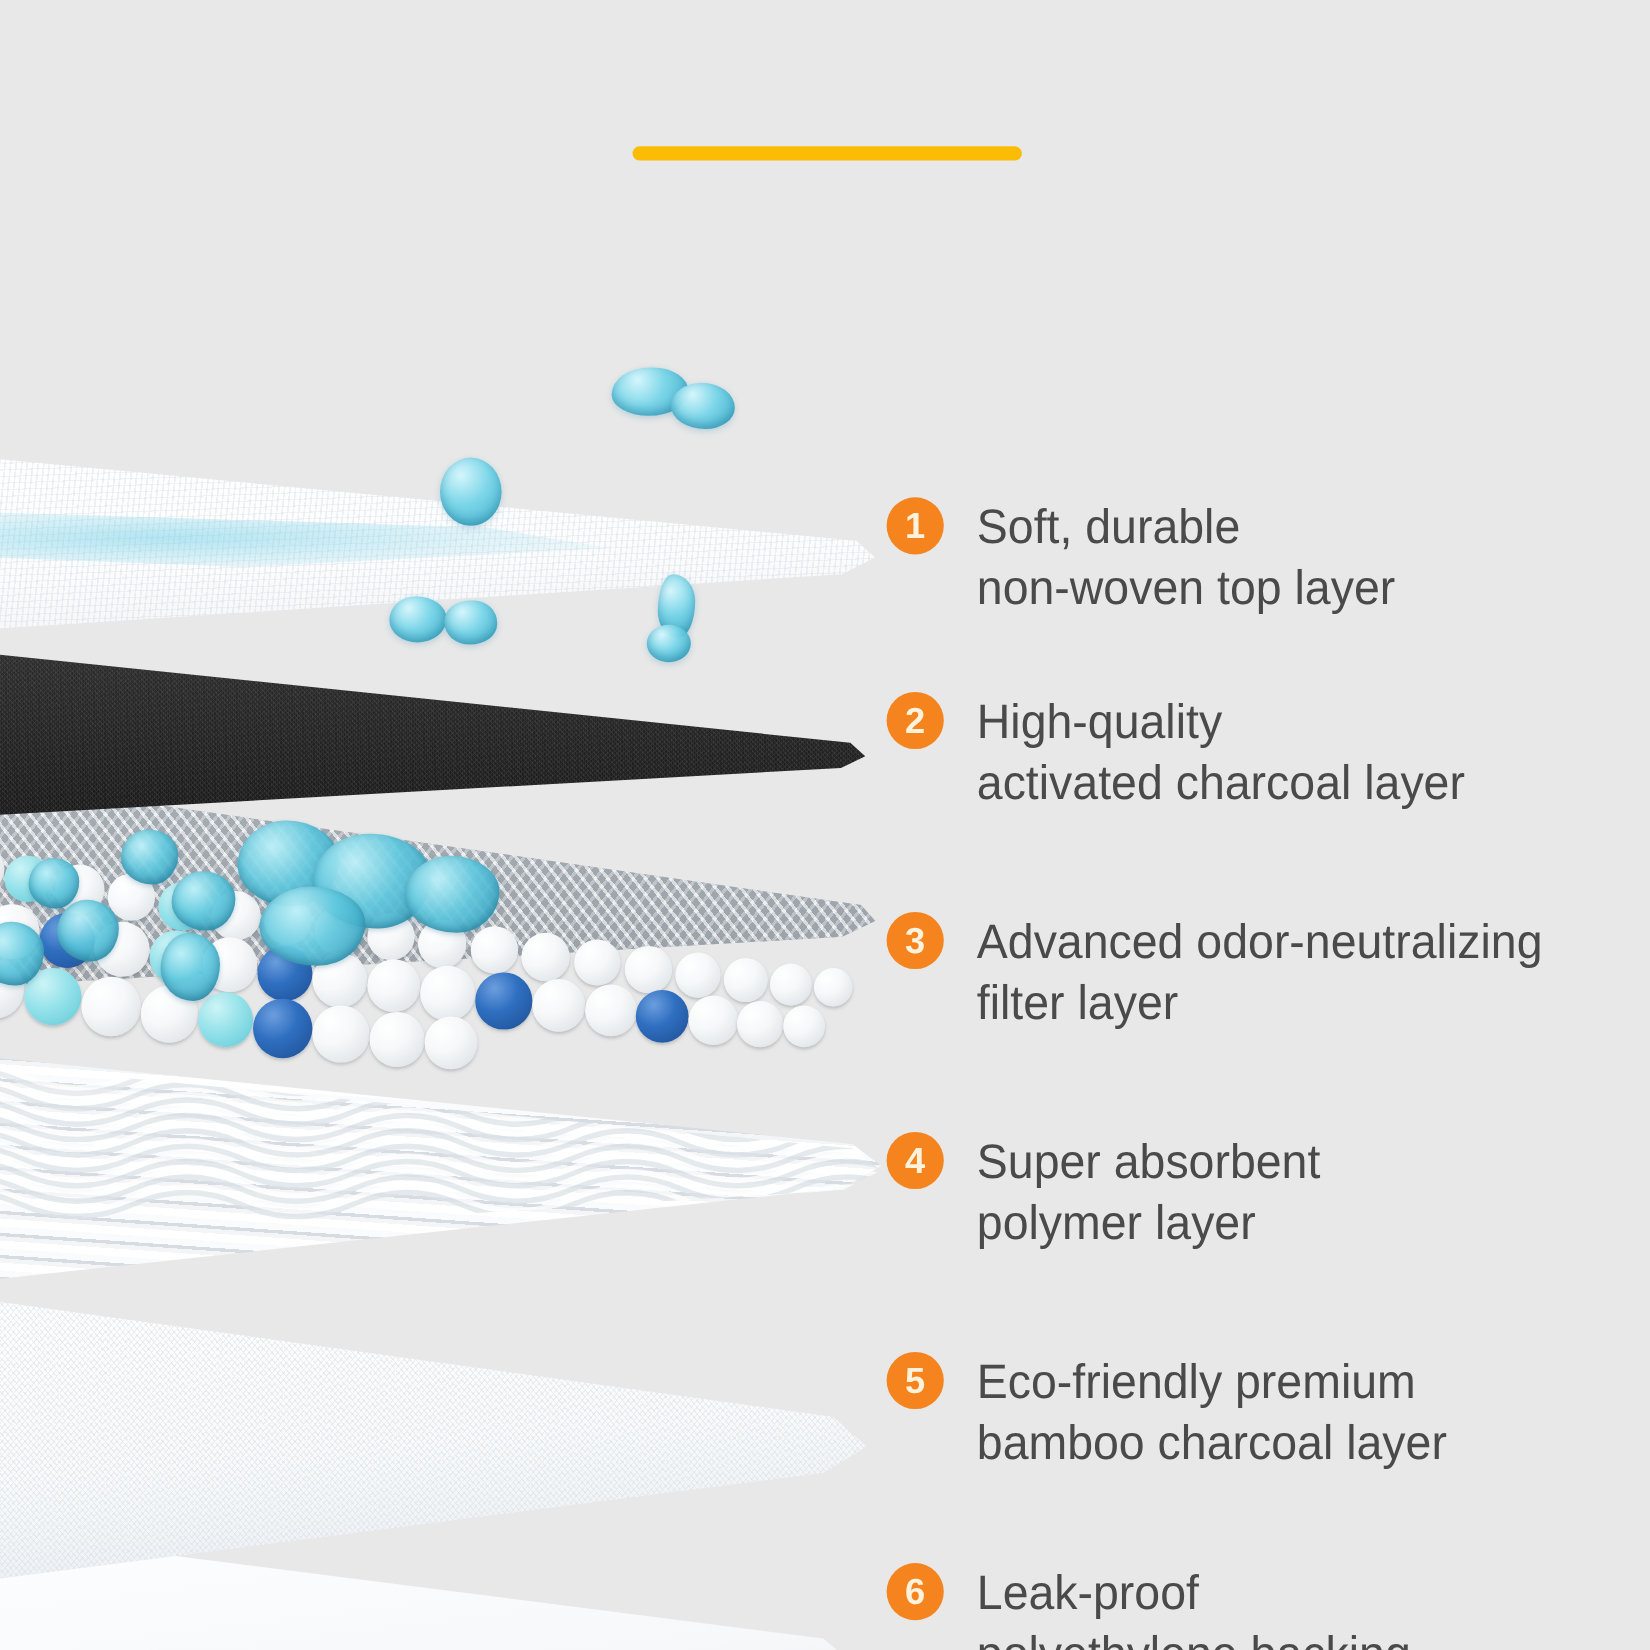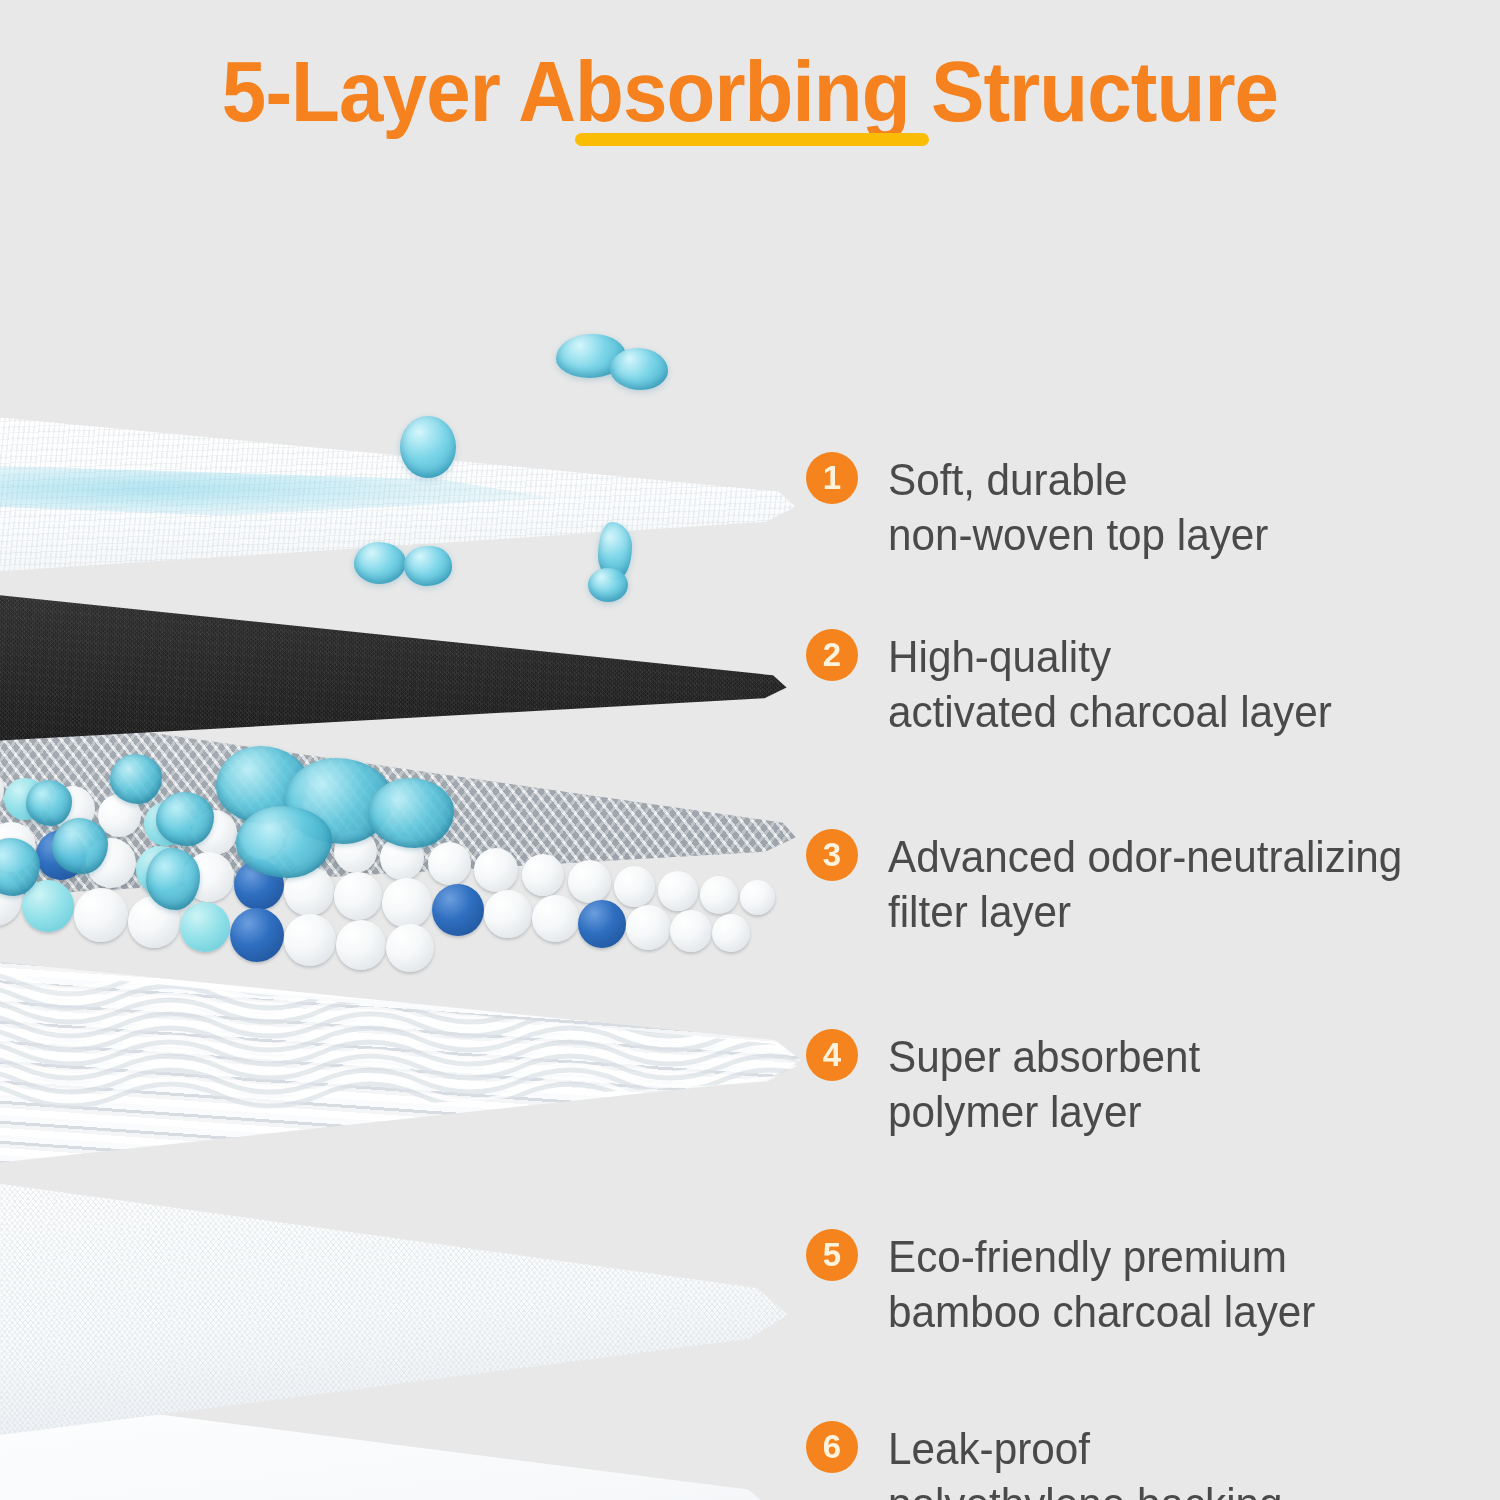--- a/index.html
+++ b/index.html
@@ -187,23 +187,20 @@
     white-space: pre-line;
     transform: scaleX(0.96);
     transform-origin: left center;
   }
 </style>
 </head>
 <body>
 
 <div id="canvas">
 
-  <div id="title-block">
-    <div id="page-title">5-Layer Absorbing Structure</div>
-  </div>
   <div id="title-underline"></div>
 
   <div id="product-illustration">
 
     <div class="layer" id="layer-backing"></div>
 
     <div class="layer" id="layer-bamboo"></div>
 
     <div class="layer" id="layer-sap"></div>
     <svg class="layer" id="sap-waves" viewBox="0 0 880 200" preserveAspectRatio="none">

